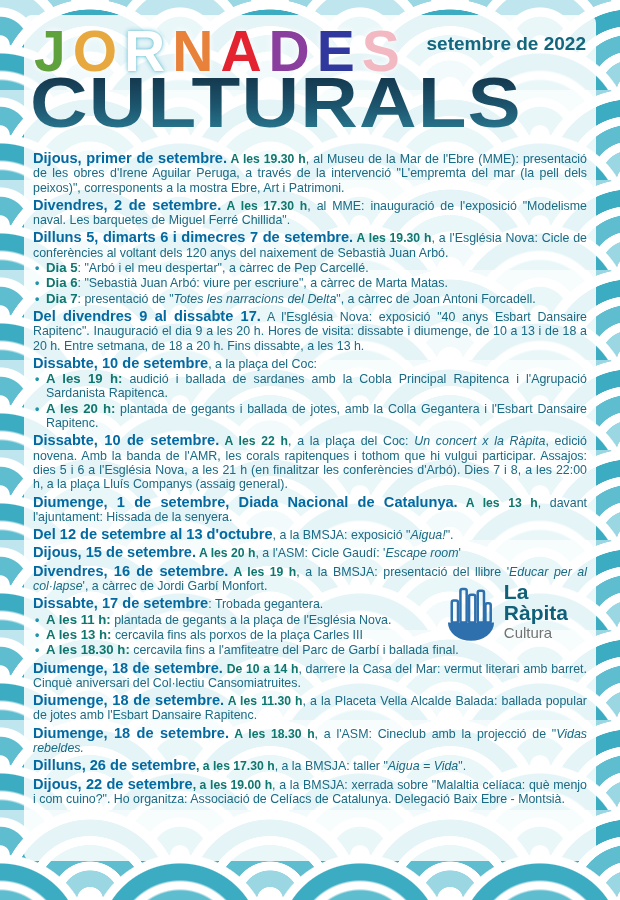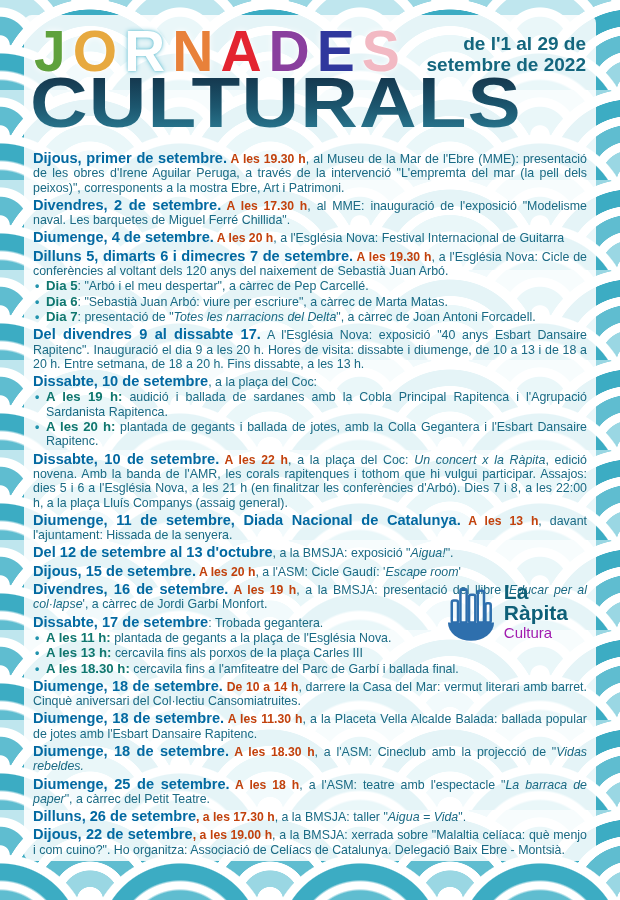--- a/index.html
+++ b/index.html
@@ -44,73 +44,70 @@
     font-size:70px;font-weight:bold;line-height:1;letter-spacing:1px;
     transform:scaleX(1.14);transform-origin:left center;white-space:nowrap;
     background:linear-gradient(180deg,#122e44 0%,#1c566e 55%,#2d8098 100%);
     -webkit-background-clip:text;background-clip:text;color:transparent;
     text-shadow:none;
   }
   
   .events{padding:0 9px;margin-top:4px;}
   .ev{font-size:12.4px;line-height:14.3px;color:#1a6a84;text-align:justify;margin-top:3px;}
   .ev-title{font-size:14.6px;font-weight:bold;color:#0369a1;}
-  .seg-b{font-weight:bold;color:#c2410c;font-size:12.2px;}
+  .seg-b{font-weight:bold;color:#0f766e;font-size:12.2px;}
   .seg-i{font-style:italic;}
   .seg-n{}
   .bullet{position:relative;padding-left:13px;font-size:12.4px;line-height:14.3px;color:#1a6a84;text-align:justify;margin-top:1px;}
   .dot{position:absolute;left:2px;top:0;color:#2193ad;font-weight:bold;}
   .b-lead{font-weight:bold;color:#0f766e;font-size:13.2px;}
   
   .logo{position:absolute;right:28px;top:566px;display:flex;gap:8px;align-items:flex-start;}
   .logo-text{line-height:1.02;}
   .logo-la,.logo-rapita{font-size:21px;font-weight:bold;color:#0f6078;}
-  .logo-cultura{font-size:15px;color:#a21caf;margin-top:1px;}
+  .logo-cultura{font-size:15px;color:#737373;margin-top:1px;}
 </style>
 </head>
 <body>
 
 <div class="bg"></div>
 
 <div class="panel">
 
   <div class="hdr">
     <div class="jornades"><span class="lt" style="color: rgb(95, 161, 61);">J</span><span class="lt" style="color: rgb(231, 169, 63);">O</span><span class="lt lt-white" style="color: rgb(255, 255, 255);">R</span><span class="lt" style="color: rgb(232, 129, 58);">N</span><span class="lt" style="color: rgb(227, 36, 48);">A</span><span class="lt" style="color: rgb(138, 63, 158);">D</span><span class="lt" style="color: rgb(48, 56, 157);">E</span><span class="lt" style="color: rgb(242, 185, 195);">S</span></div>
     <div class="subtitle">
-      <div>de l'1 al 29 de</div>
       <div>setembre de 2022</div>
     </div>
     <div class="culturals">CULTURALS</div>
   </div>
 
   <div class="events">
       <div class="ev"><span class="ev-title">Dijous, primer de setembre.</span><span class="seg-b"> A les 19.30 h</span><span class="seg-n">, al Museu de la Mar de l'Ebre (MME): presentació de les obres d'Irene Aguilar Peruga, a través de la intervenció "L'empremta del mar (la pell dels peixos)", corresponents a la mostra Ebre, Art i Patrimoni.</span></div>
       <div class="ev"><span class="ev-title">Divendres, 2 de setembre.</span><span class="seg-b"> A les 17.30 h</span><span class="seg-n">, al MME: inauguració de l'exposició "Modelisme naval. Les barquetes de Miguel Ferré Chillida".</span></div>
-      <div class="ev"><span class="ev-title">Diumenge, 4 de setembre.</span><span class="seg-b"> A les 20 h</span><span class="seg-n">, a l'Església Nova: Festival Internacional de Guitarra</span></div>
       <div class="ev"><span class="ev-title">Dilluns 5, dimarts 6 i dimecres 7 de setembre.</span><span class="seg-b"> A les 19.30 h</span><span class="seg-n">, a l'Església Nova: Cicle de conferències al voltant dels 120 anys del naixement de Sebastià Juan Arbó.</span></div>
       <div class="bullet"><span class="dot">•</span><span class="b-lead">Dia 5</span><span class="seg-n">: "Arbó i el meu despertar", a càrrec de Pep Carcellé.</span></div>
       <div class="bullet"><span class="dot">•</span><span class="b-lead">Dia 6</span><span class="seg-n">: "Sebastià Juan Arbó: viure per escriure", a càrrec de Marta Matas.</span></div>
       <div class="bullet"><span class="dot">•</span><span class="b-lead">Dia 7</span><span class="seg-n">: presentació de "</span><span class="seg-i">Totes les narracions del Delta</span><span class="seg-n">", a càrrec de Joan Antoni Forcadell.</span></div>
       <div class="ev"><span class="ev-title">Del divendres 9 al dissabte 17.</span><span class="seg-n"> A l'Església Nova: exposició "40 anys Esbart Dansaire Rapitenc". Inauguració el dia 9 a les 20 h. Hores de visita: dissabte i diumenge, de 10 a 13 i de 18 a 20 h. Entre setmana, de 18 a 20 h. Fins dissabte, a les 13 h.</span></div>
       <div class="ev"><span class="ev-title">Dissabte, 10 de setembre</span><span class="seg-n">, a la plaça del Coc:</span></div>
       <div class="bullet"><span class="dot">•</span><span class="b-lead">A les 19 h:</span><span class="seg-n"> audició i ballada de sardanes amb la Cobla Principal Rapitenca i l'Agrupació Sardanista Rapitenca.</span></div>
       <div class="bullet"><span class="dot">•</span><span class="b-lead">A les 20 h:</span><span class="seg-n"> plantada de gegants i ballada de jotes, amb la Colla Gegantera i l'Esbart Dansaire Rapitenc.</span></div>
       <div class="ev"><span class="ev-title">Dissabte, 10 de setembre.</span><span class="seg-b"> A les 22 h</span><span class="seg-n">, a la plaça del Coc: </span><span class="seg-i">Un concert x la Ràpita</span><span class="seg-n">, edició novena. Amb la banda de l'AMR, les corals rapitenques i tothom que hi vulgui participar. Assajos: dies 5 i 6 a l'Església Nova, a les 21 h (en finalitzar les conferències d'Arbó). Dies 7 i 8, a les 22:00 h, a la plaça Lluís Companys (assaig general).</span></div>
-      <div class="ev"><span class="ev-title">Diumenge, 11 de setembre, Diada Nacional de Catalunya.</span><span class="seg-b"> A les 13 h</span><span class="seg-n">, davant l'ajuntament: Hissada de la senyera.</span></div>
+      <div class="ev"><span class="ev-title">Diumenge, 1 de setembre, Diada Nacional de Catalunya.</span><span class="seg-b"> A les 13 h</span><span class="seg-n">, davant l'ajuntament: Hissada de la senyera.</span></div>
       <div class="ev"><span class="ev-title">Del 12 de setembre al 13 d'octubre</span><span class="seg-n">, a la BMSJA: exposició "</span><span class="seg-i">Aigua!</span><span class="seg-n">".</span></div>
       <div class="ev"><span class="ev-title">Dijous, 15 de setembre.</span><span class="seg-b"> A les 20 h</span><span class="seg-n">, a l'ASM: Cicle Gaudí: '</span><span class="seg-i">Escape room</span><span class="seg-n">'</span></div>
       <div class="ev"><span class="ev-title">Divendres, 16 de setembre.</span><span class="seg-b"> A les 19 h</span><span class="seg-n">, a la BMSJA: presentació del llibre '</span><span class="seg-i">Educar per al col·lapse</span><span class="seg-n">', a càrrec de Jordi Garbí Monfort.</span></div>
       <div class="ev"><span class="ev-title">Dissabte, 17 de setembre</span><span class="seg-n">: Trobada gegantera.</span></div>
       <div class="bullet"><span class="dot">•</span><span class="b-lead">A les 11 h:</span><span class="seg-n"> plantada de gegants a la plaça de l'Església Nova.</span></div>
       <div class="bullet"><span class="dot">•</span><span class="b-lead">A les 13 h:</span><span class="seg-n"> cercavila fins als porxos de la plaça Carles III</span></div>
       <div class="bullet"><span class="dot">•</span><span class="b-lead">A les 18.30 h:</span><span class="seg-n"> cercavila fins a l'amfiteatre del Parc de Garbí i ballada final.</span></div>
       <div class="ev"><span class="ev-title">Diumenge, 18 de setembre.</span><span class="seg-b"> De 10 a 14 h</span><span class="seg-n">, darrere la Casa del Mar: vermut literari amb barret. Cinquè aniversari del Col·lectiu Cansomiatruites.</span></div>
       <div class="ev"><span class="ev-title">Diumenge, 18 de setembre.</span><span class="seg-b"> A les 11.30 h</span><span class="seg-n">, a la Placeta Vella Alcalde Balada: ballada popular de jotes amb l'Esbart Dansaire Rapitenc.</span></div>
       <div class="ev"><span class="ev-title">Diumenge, 18 de setembre.</span><span class="seg-b"> A les 18.30 h</span><span class="seg-n">, a l'ASM: Cineclub amb la projecció de "</span><span class="seg-i">Vidas rebeldes.</span></div>
-      <div class="ev"><span class="ev-title">Diumenge, 25 de setembre.</span><span class="seg-b"> A les 18 h</span><span class="seg-n">, a l'ASM: teatre amb l'espectacle "</span><span class="seg-i">La barraca de paper</span><span class="seg-n">", a càrrec del Petit Teatre.</span></div>
       <div class="ev"><span class="ev-title">Dilluns, 26 de setembre</span><span class="seg-b">, a les 17.30 h</span><span class="seg-n">, a la BMSJA: taller "</span><span class="seg-i">Aigua = Vida</span><span class="seg-n">".</span></div>
       <div class="ev"><span class="ev-title">Dijous, 22 de setembre</span><span class="seg-b">, a les 19.00 h</span><span class="seg-n">, a la BMSJA: xerrada sobre "Malaltia celíaca: què menjo i com cuino?". Ho organitza: Associació de Celíacs de Catalunya. Delegació Baix Ebre - Montsià.</span></div>
     </div>
 
   <div class="logo">
     <span>
       <svg width="50" height="62" viewBox="0 0 52 62" xmlns="http://www.w3.org/2000/svg">
         <g fill="none" stroke="#2e6fad" stroke-width="2.6">
           <rect x="6" y="19" width="6.5" height="23" rx="2"></rect>
           <rect x="15" y="7" width="6.5" height="35" rx="2"></rect>

